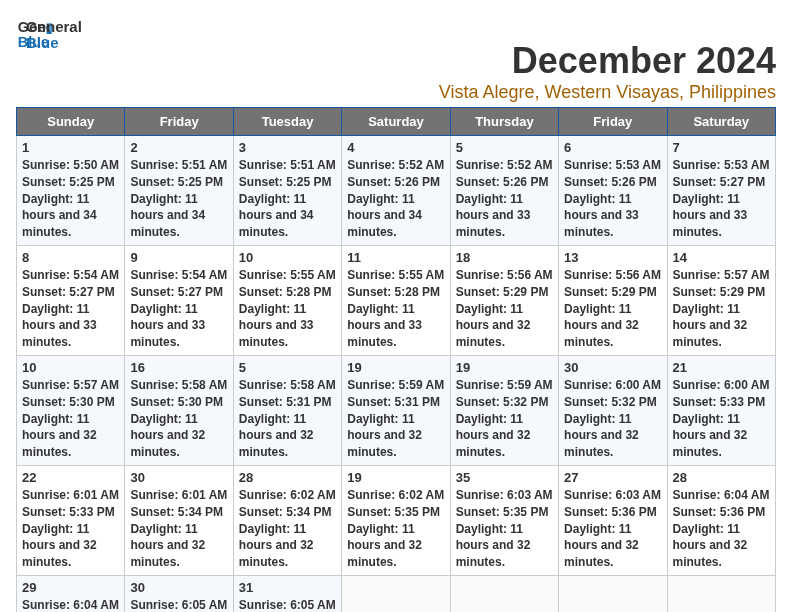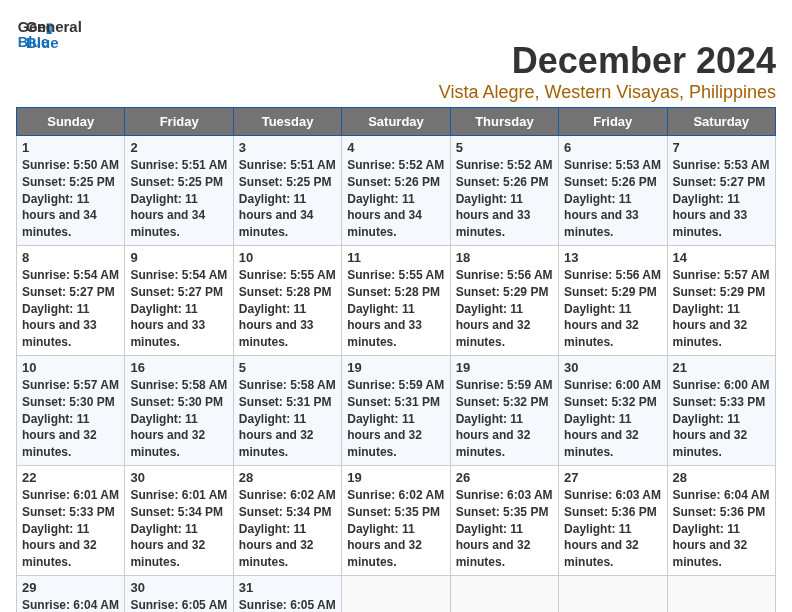--- a/index.html
+++ b/index.html
@@ -144,21 +144,21 @@
           <td><span class="day-number">19</span><span class="day-info">Sunrise: 5:59 AM<br>Sunset: 5:31 PM<br>Daylight: 11 hours and 32 minutes.</span></td>
           <td><span class="day-number">19</span><span class="day-info">Sunrise: 5:59 AM<br>Sunset: 5:32 PM<br>Daylight: 11 hours and 32 minutes.</span></td>
           <td><span class="day-number">30</span><span class="day-info">Sunrise: 6:00 AM<br>Sunset: 5:32 PM<br>Daylight: 11 hours and 32 minutes.</span></td>
           <td><span class="day-number">21</span><span class="day-info">Sunrise: 6:00 AM<br>Sunset: 5:33 PM<br>Daylight: 11 hours and 32 minutes.</span></td>
         </tr>
         <tr>
           <td><span class="day-number">22</span><span class="day-info">Sunrise: 6:01 AM<br>Sunset: 5:33 PM<br>Daylight: 11 hours and 32 minutes.</span></td>
           <td><span class="day-number">30</span><span class="day-info">Sunrise: 6:01 AM<br>Sunset: 5:34 PM<br>Daylight: 11 hours and 32 minutes.</span></td>
           <td><span class="day-number">28</span><span class="day-info">Sunrise: 6:02 AM<br>Sunset: 5:34 PM<br>Daylight: 11 hours and 32 minutes.</span></td>
           <td><span class="day-number">19</span><span class="day-info">Sunrise: 6:02 AM<br>Sunset: 5:35 PM<br>Daylight: 11 hours and 32 minutes.</span></td>
-          <td><span class="day-number">26</span><span class="day-info">Sunrise: 6:03 AM<br>Sunset: 5:35 PM<br>Daylight: 11 hours and 32 minutes.</span></td>
+          <td><span class="day-number">35</span><span class="day-info">Sunrise: 6:03 AM<br>Sunset: 5:35 PM<br>Daylight: 11 hours and 32 minutes.</span></td>
           <td><span class="day-number">27</span><span class="day-info">Sunrise: 6:03 AM<br>Sunset: 5:36 PM<br>Daylight: 11 hours and 32 minutes.</span></td>
           <td><span class="day-number">28</span><span class="day-info">Sunrise: 6:04 AM<br>Sunset: 5:36 PM<br>Daylight: 11 hours and 32 minutes.</span></td>
         </tr>
         <tr>
           <td><span class="day-number">29</span><span class="day-info">Sunrise: 6:04 AM<br>Sunset: 5:37 PM<br>Daylight: 11 hours and 32 minutes.</span></td>
           <td><span class="day-number">30</span><span class="day-info">Sunrise: 6:05 AM<br>Sunset: 5:37 PM<br>Daylight: 11 hours and 32 minutes.</span></td>
           <td><span class="day-number">31</span><span class="day-info">Sunrise: 6:05 AM<br>Sunset: 5:38 PM<br>Daylight: 11 hours and 32 minutes.</span></td>
           <td class="empty-cell"></td>
           <td class="empty-cell"></td>
           <td class="empty-cell"></td>

